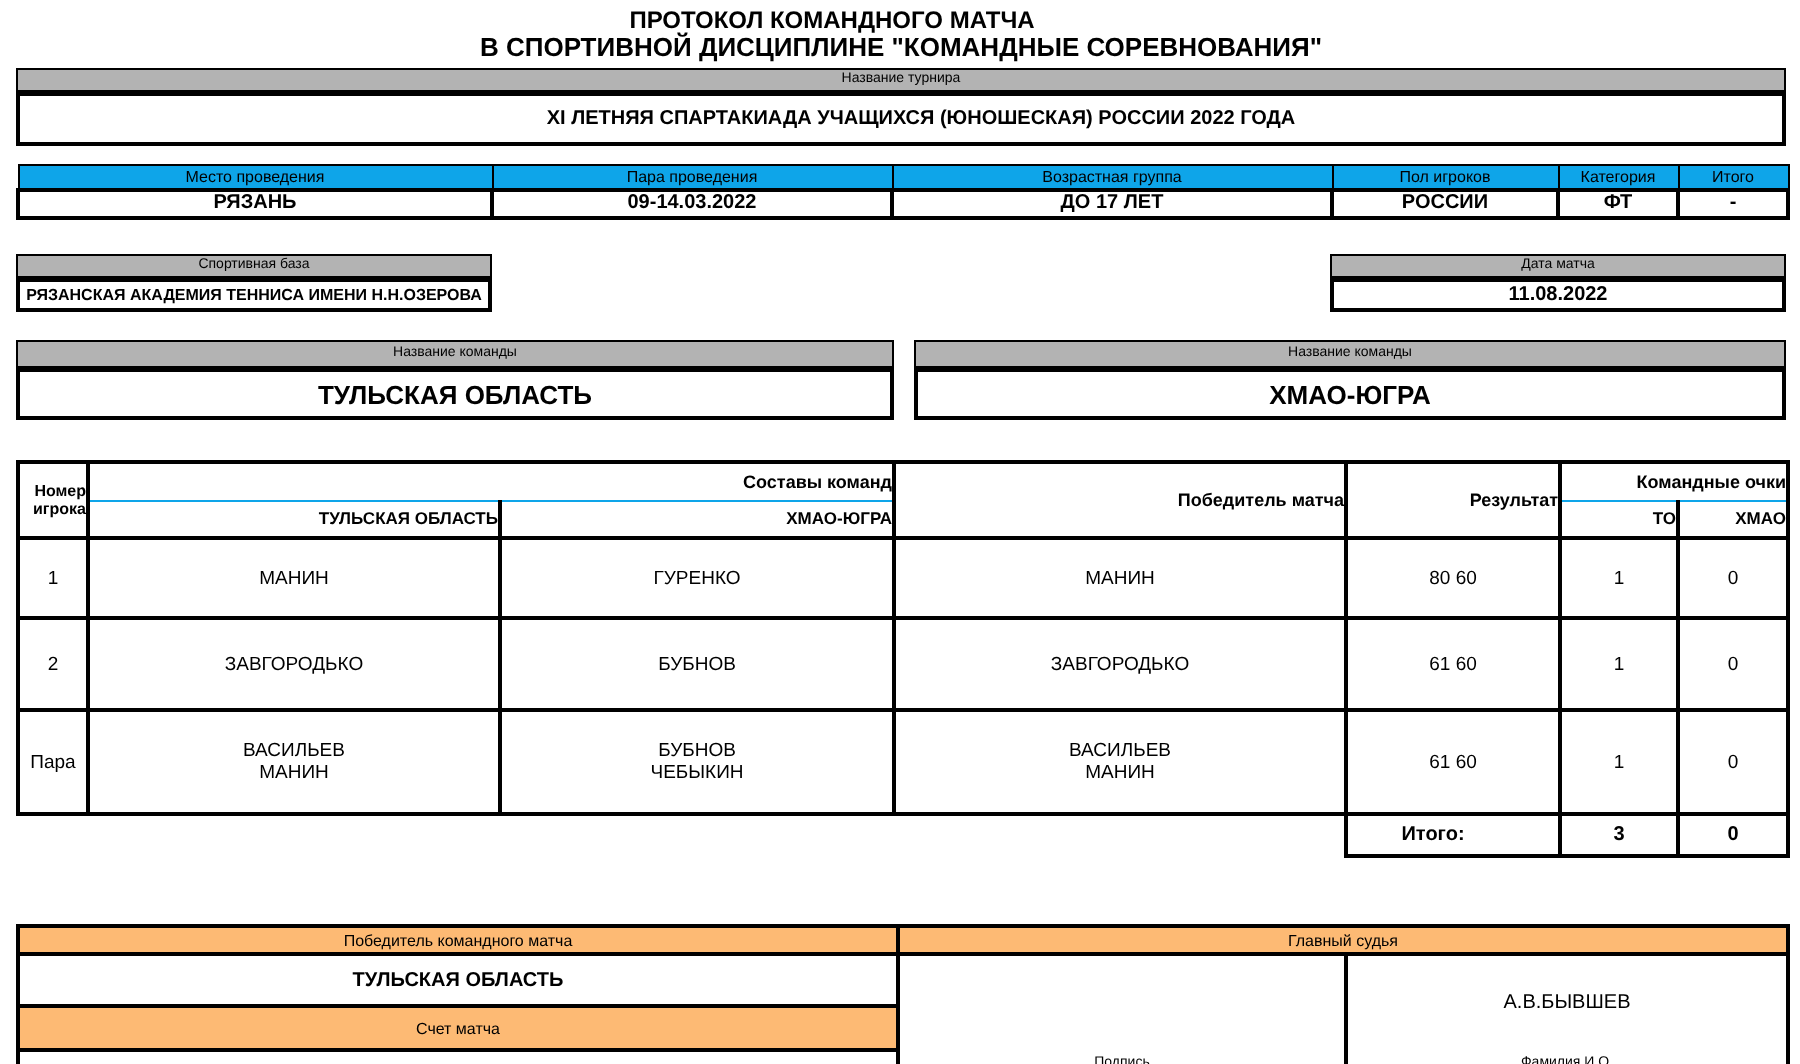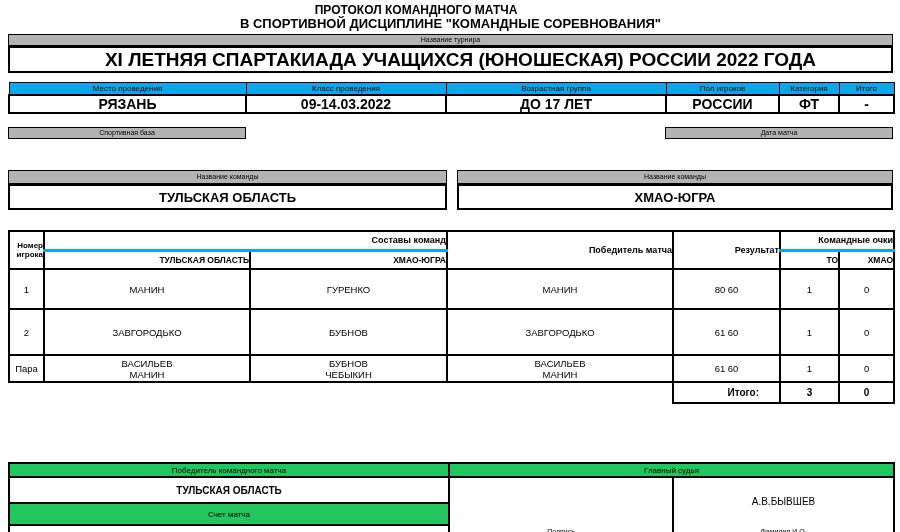--- a/index.html
+++ b/index.html
@@ -17,56 +17,56 @@
   .title2wrap { top:16px; left:8px; width:885px; border-bottom:2px solid #000; padding-bottom:3px;
                 font-size:13px; font-weight:bold; text-align:center; }
 
   
   .capbar { background:#b3b3b3; border:1px solid #000; font-size:7px; line-height:10px;
             text-align:center; height:12px; }
   .valbox { border:2px solid #000; font-weight:bold; text-align:center; display:flex;
             align-items:center; justify-content:center; }
 
   .tourn-block { top:34px; left:8px; width:885px; }
-  .tourn-val { height:27px; font-size:19px;padding-left:20px; }
+  .tourn-val { height:27px; font-size:10px;padding-left:20px; }
 
   .info-table { top:82px; left:8px; width:885px; }
   .info-table .cap td { background:#0ea5e9; border:1px solid #000; font-size:8px; height:12px; }
-  .info-table .val td { border:2px solid #000; font-weight:bold; font-size:14px; height:14px; }
+  .info-table .val td { border:2px solid #000; font-weight:bold; font-size:10px; height:14px; }
 
   .venue-block { top:127px; left:8px; width:238px; }
   .venue-val { height:17px; font-size:8px; }
   .date-block { top:127px; left:665px; width:228px; }
   .date-val { height:17px; font-size:10px; }
 
   .team-block-1 { top:170px; left:8px; width:439px; }
   .team-block-2 { top:170px; left:457px; width:436px; }
   .team-block-1 .capbar, .team-block-2 .capbar { height:14px; line-height:12px; }
   .team-val { height:26px; font-size:13px; }
 
   
   .match-table { top:230px; left:8px; width:885px; }
   .match-table th { border:2px solid #000; font-size:9px; font-weight:bold;text-align:right; }
   .match-table .sub th { font-size:8.5px; }
   .match-table td { border:2px solid #000; font-size:9.5px; font-weight:normal; }
   .match-table .h1 { height:19px; }
   .match-table .sub { height:19px; }
   .match-table th.numhdr { font-size:8px; }
-  .match-table th.span-hdr { border-bottom:3px solid #0ea5e9; }
+  .match-table th.span-hdr { border-bottom:1px solid #0ea5e9; }
   .match-table .sub th { border-top:1px solid #000; }
-  .row-a { height:40px; } .row-b { height:46px; } .row-c { height:27px;margin-left:36px; }
+  .row-a { height:40px; } .row-b { height:46px; } .row-c { height:52px;margin-left:36px; }
   .total-row { height:21px; }
   .total-row td { font-weight:bold; font-size:10px; }
   td.noborder { border:none; }
-  td.total-label { text-align:right; padding-right:20px;margin-top:28px; }
+  td.total-label { padding-right:20px;margin-top:28px; }
 
   
   .footer-table { top:462px; left:8px; width:885px; }
   .footer-table td { border:2px solid #000; }
-  .footer-table .capcell { background:#22c55e; font-size:8px; font-weight:normal; height:14px; }
+  .footer-table .capcell { background:#fdba74; font-size:8px; font-weight:normal; height:14px; }
   .footer-table .valcell { font-weight:bold; font-size:10px; }
   .fr2 { height:17px; } .fr3 { height:14px; } .fr4 { height:20px; }
   .sig-cell, .ref-cell { vertical-align:bottom; }
   .small-label { font-size:7px; padding-bottom:2px; }
   .ref-name { font-size:10px; font-weight:normal; margin-bottom:3px; }
 </style>
 </head>
 <body>
 
 <div class="abs title1">ПРОТОКОЛ КОМАНДНОГО МАТЧА</div>
@@ -83,44 +83,46 @@
       <col style="width:237px">
         <col style="width:200px">
         <col style="width:220px">
       <col style="width:113px">
         <col style="width:60px">
         <col style="width:55px">
     </colgroup>
     <tbody>
         <tr class="cap">
       <td>Место проведения</td>
-      <td>Класс проведения</td>
+      <td>Пара проведения</td>
       <td>Возрастная группа</td>
       <td>Пол игроков</td>
       <td>Категория</td>
       <td>Итого</td>
     </tr>
     <tr class="val">
       <td>РЯЗАНЬ</td>
       <td>09-14.03.2022</td>
       <td>ДО 17 ЛЕТ</td>
       <td>РОССИИ</td>
       <td>ФТ</td>
       <td>-</td>
     </tr>
   </tbody>
     </table>
 </div>
 
 <div class="abs venue-block">
   <div class="capbar">Спортивная база</div>
+  <div class="valbox venue-val">РЯЗАНСКАЯ АКАДЕМИЯ ТЕННИСА ИМЕНИ Н.Н.ОЗЕРОВА</div>
 </div>
 
 <div class="abs date-block">
   <div class="capbar">Дата матча</div>
+  <div class="valbox date-val">11.08.2022</div>
 </div>
 
 <div class="abs team-block-1">
   <div class="capbar">Название команды</div>
   <div class="valbox team-val">ТУЛЬСКАЯ ОБЛАСТЬ</div>
 </div>
 <div class="abs team-block-2">
   <div class="capbar">Название команды</div>
   <div class="valbox team-val">ХМАО-ЮГРА</div>
 </div>

